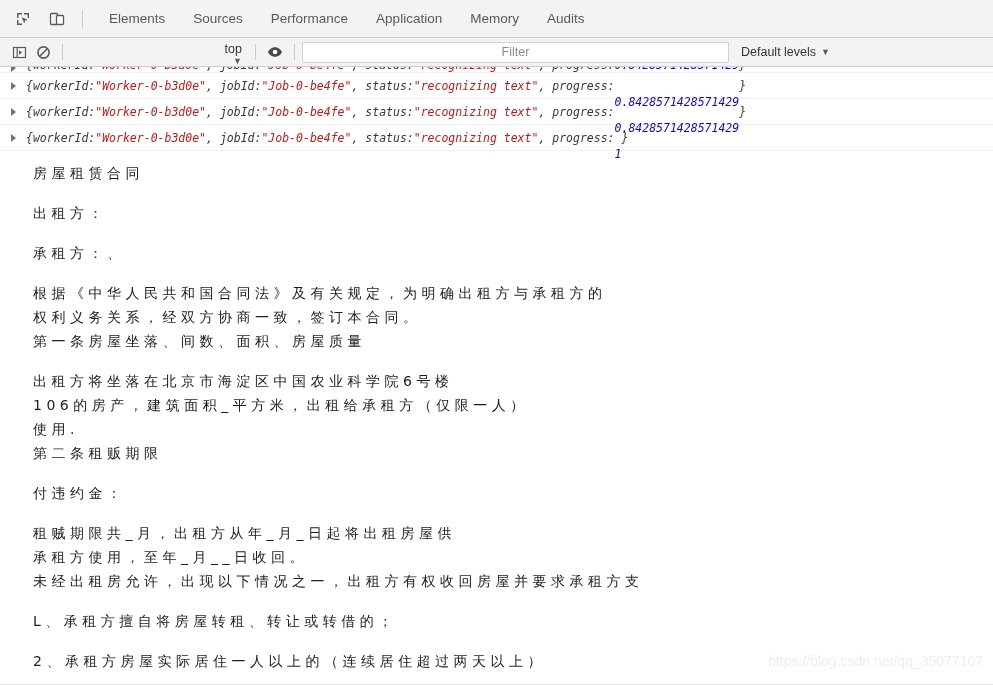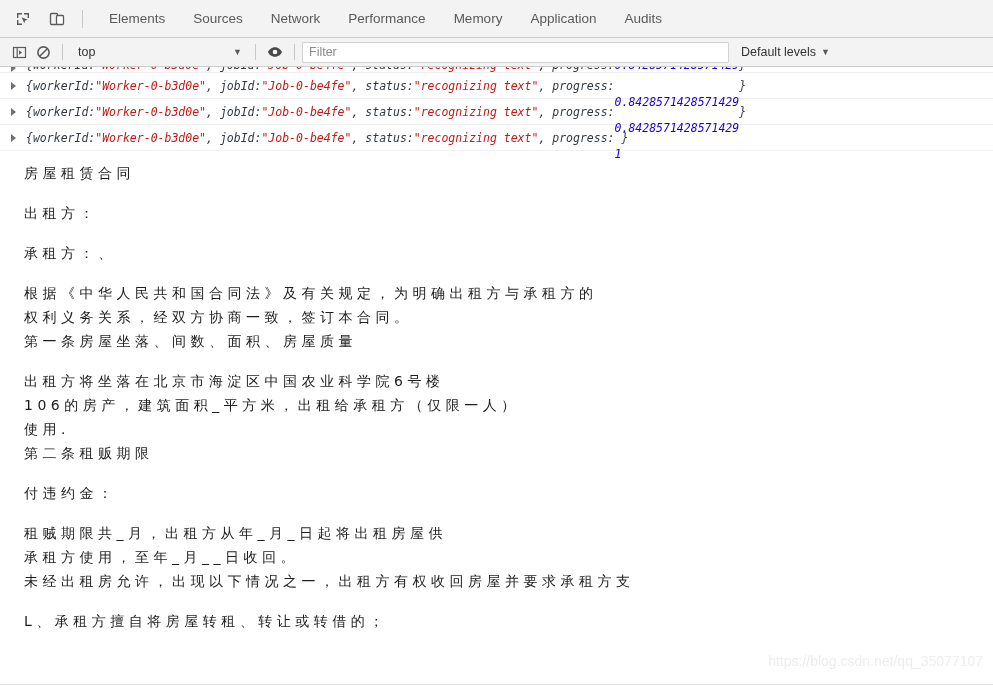--- a/index.html
+++ b/index.html
@@ -83,41 +83,43 @@
     cursor: pointer;
     border-radius: 2px;
   }
   .fb-sep {
     width: 1px; height: 16px;
     background: #c9c9c9;
     margin: 0 7px;
   }
   .ctx-select {
     display: flex;
-    align-items: center;
+    align-items: flex-end;
     justify-content: space-between;
     width: 178px;
     height: 21px;
     padding: 0 6px 0 8px;
     font-size: 12.5px;
     color: #333;
     cursor: pointer;
+    flex-direction: column;
   }
   .caret { font-size: 9px; color: #5a5a5a; }
   .filter-input {
     height: 21px;
     width: 427px;
     background: #ffffff;
     border: 1px solid #d2d2d2;
     border-radius: 1px;
     font-size: 12.5px;
     color: #0f766e;
     padding: 6px 6px;
     font-family: "Liberation Sans", sans-serif;
     outline: none;
+    text-align: center;
   }
   .filter-input::placeholder { color: #8c8c8c; }
   .levels {
     display: flex;
     align-items: center;
     gap: 5px;
     margin-left: 6px;
     padding: 0 6px;
     height: 21px;
     font-size: 12.5px;
@@ -164,21 +166,21 @@
     border-bottom: 4px solid transparent;
     cursor: pointer;
   }
   .k { color: #303942; }
   .s { color: #c41a16; }
   .n { color: #1c00cf; margin-top: 32px; }
   .p { color: #303942; }
 
   
   .ocr {
-    padding: 10px 0 0 24px;
+    padding: 10px 0 0 33px;
     font-family: "DejaVu Sans", "Liberation Sans", sans-serif;
     font-size: 14px;
     color: #1d1d1d;
   }
   .ocr-block {
     margin-bottom: 16px;
     line-height: 24px;
     letter-spacing: 4.5px;
     white-space: pre-line;
   }
@@ -220,24 +222,23 @@
         <svg width="16" height="16" viewBox="0 0 16 16" aria-hidden="true">
           <rect x="1.5" y="2.5" width="7" height="11" rx="1" fill="none" stroke="#5a5a5a" stroke-width="1.3"></rect>
           <rect x="7.5" y="4.5" width="7" height="9" rx="1" fill="#ffffff" stroke="#5a5a5a" stroke-width="1.3"></rect>
         </svg>
       </div>
       <div class="vsep"></div>
     </div>
     <div class="tabs">
       <div class="tab">Elements</div>
       <div class="tab">Sources</div>
-      <div class="tab">Network</div>
       <div class="tab">Performance</div>
+      <div class="tab">Application</div>
       <div class="tab">Memory</div>
-      <div class="tab">Application</div>
       <div class="tab">Audits</div>
     </div>
   </div>
 
   <div class="filterbar">
     <div class="fb-icon">
       <svg width="15" height="15" viewBox="0 0 15 15" aria-hidden="true">
         <rect x="1.5" y="2.5" width="12" height="10" fill="none" stroke="#5a5a5a" stroke-width="1.2"></rect>
         <line x1="5.2" y1="2.5" x2="5.2" y2="12.5" stroke="#5a5a5a" stroke-width="1.2"></line>
         <path d="M7 5.2l3 2.3-3 2.3z" fill="#5a5a5a"></path>
@@ -336,19 +337,20 @@
 第一条房屋坐落、间数、面积、房屋质量</div>
       <div class="ocr-block">出租方将坐落在北京市海淀区中国农业科学院6号楼
 106的房产，建筑面积_平方米，出租给承租方（仅限一人）
 使用.
 第二条租贩期限</div>
       <div class="ocr-block">付违约金：</div>
       <div class="ocr-block">租贼期限共_月，出租方从年_月_日起将出租房屋供
 承租方使用，至年_月__日收回。
 未经出租房允许，出现以下情况之一，出租方有权收回房屋并要求承租方支</div>
       <div class="ocr-block">L、承租方擅自将房屋转租、转让或转借的；</div>
+      <div class="ocr-block">2、承租方房屋实际居住一人以上的（连续居住超过两天以上）</div>
 
     </div>
   </div>
 
   <div class="watermark">https://blog.csdn.net/qq_35077107</div>
   <div class="bottom-rule"></div>
 </div>
 
 </body></html>

